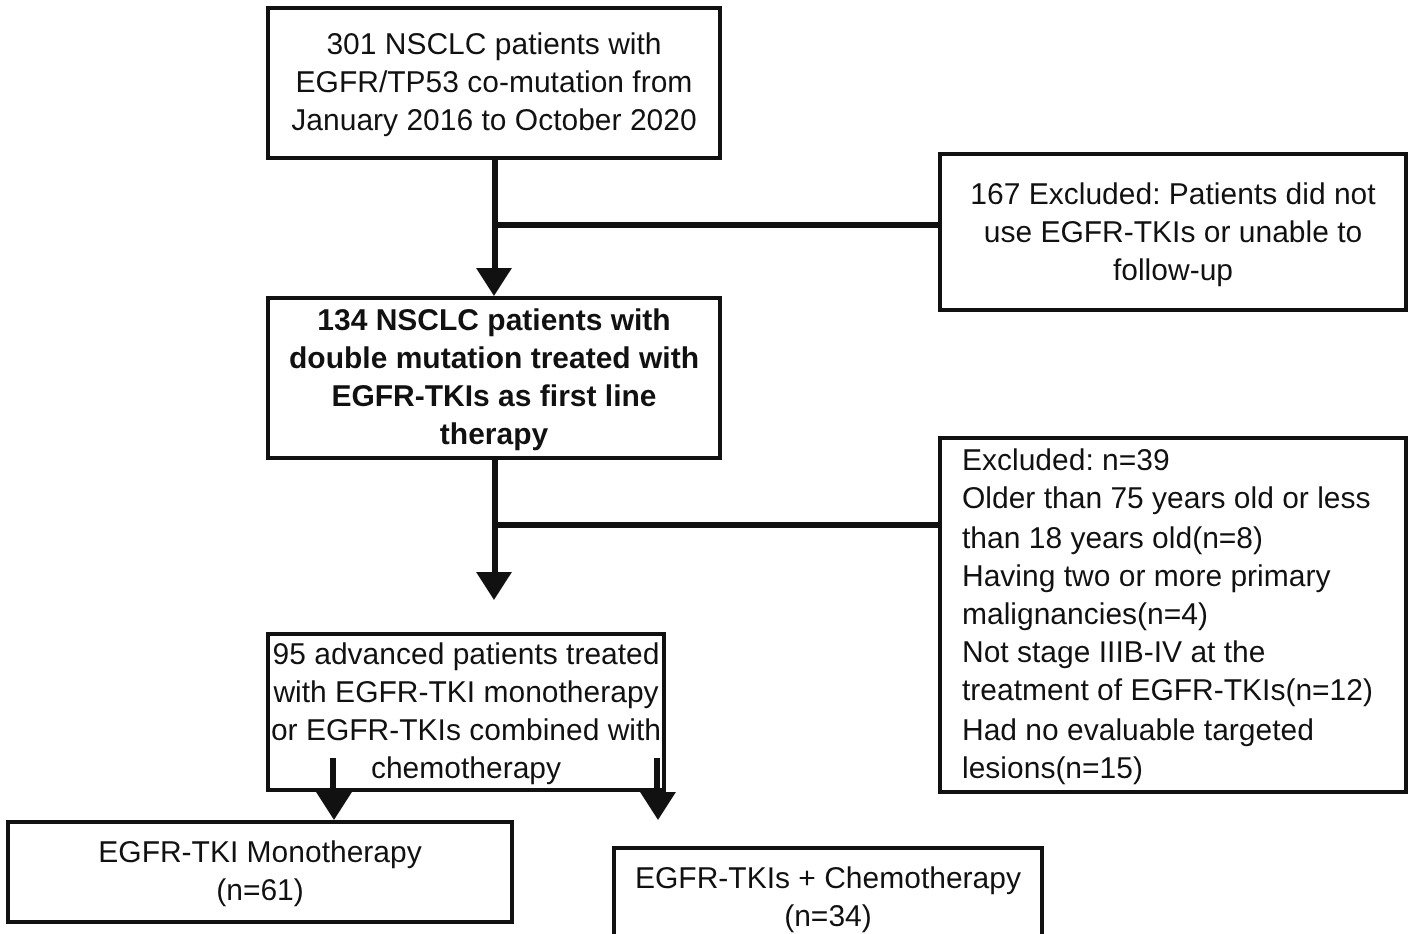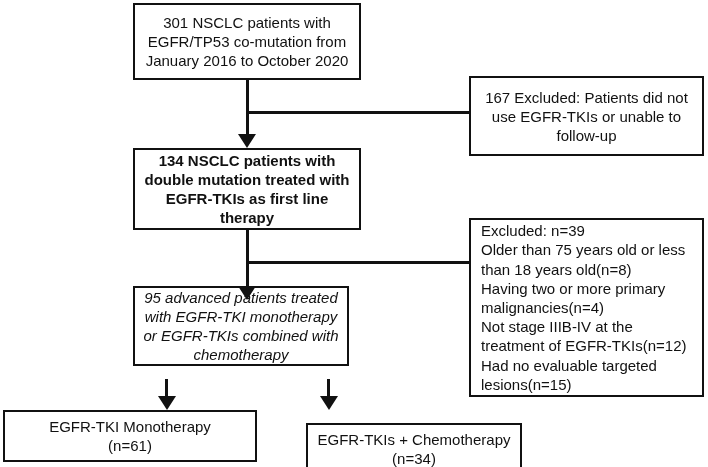--- a/index.html
+++ b/index.html
@@ -45,21 +45,21 @@
     position:absolute;
     width:0;height:0;
     border-left:9px solid transparent;
     border-right:9px solid transparent;
     border-top:14px solid var(--line-color);
   }
 
   
   #box-enrolled      {left:133px; top:3px;   width:228px; height:77px;}
   #box-first-line    {left:133px; top:148px; width:228px; height:82px;font-weight:bold;}
-  #box-advanced      {left:133px; top:286px; width:216px; height:80px;font-style:italic;}
+  #box-advanced      {left:133px; top:316px; width:200px; height:80px;}
   #box-excluded-167  {left:469px; top:76px;  width:235px; height:80px;justify-content:center;}
   #box-excluded-39   {left:469px; top:174px; width:235px; height:179px;margin-top:44px;}
   #box-monotherapy   {left:3px;   top:410px; width:254px; height:52px;}
   #box-combination   {left:306px; top:410px; width:216px; height:52px;margin-top:13px;}
 
   
   #v1 {left:246px; top:79px;  width:3px;  height:57px;}
   #a1 {left:238px; top:134px;}
   #h1 {left:246px; top:111px; width:224px; height:3px;}
   #v2 {left:246px; top:229px; width:3px;  height:59px;}

